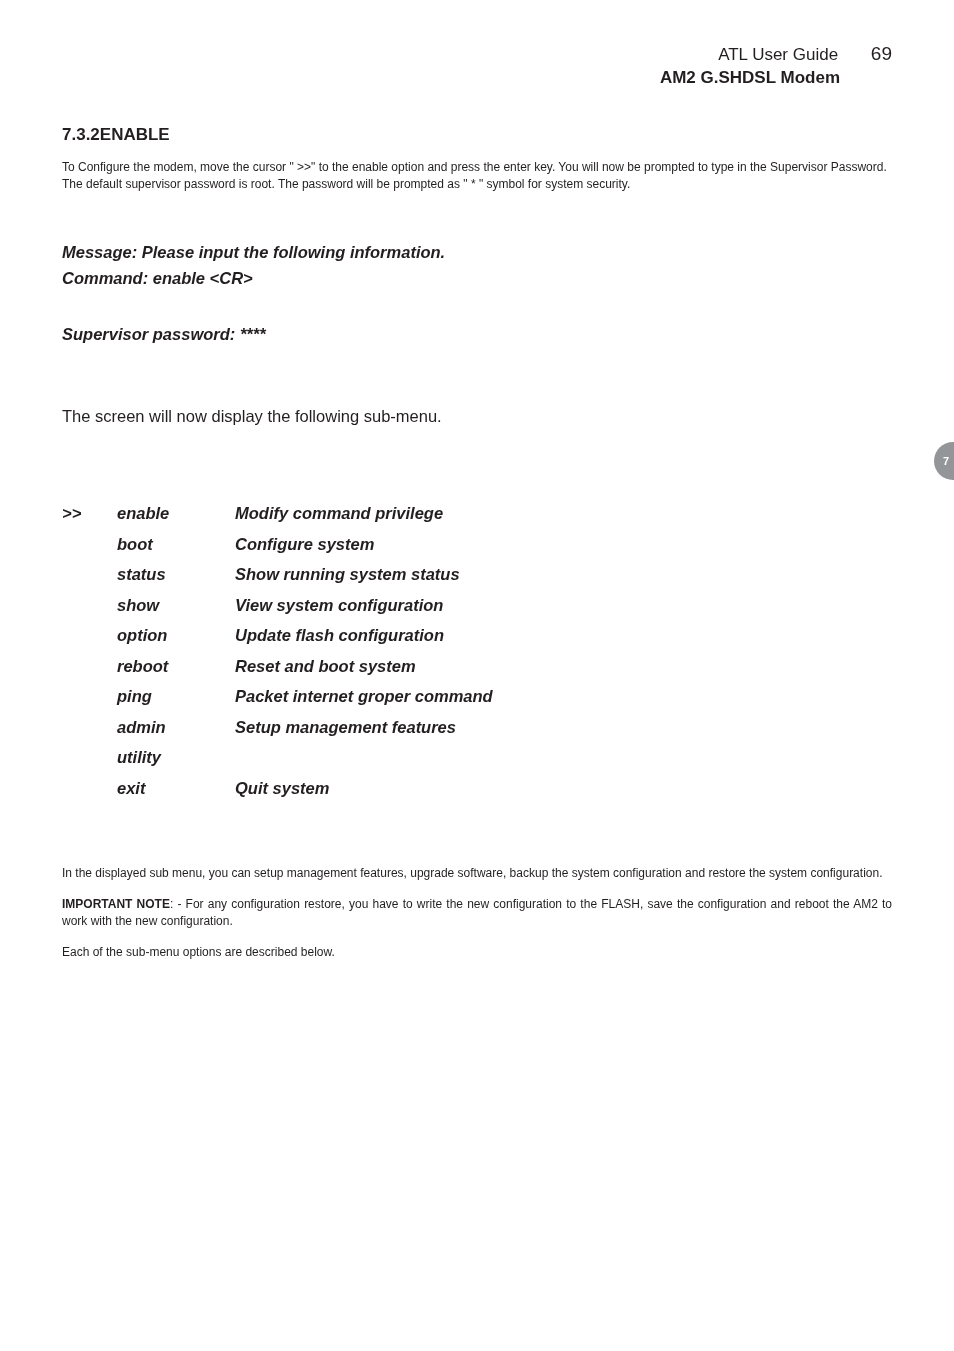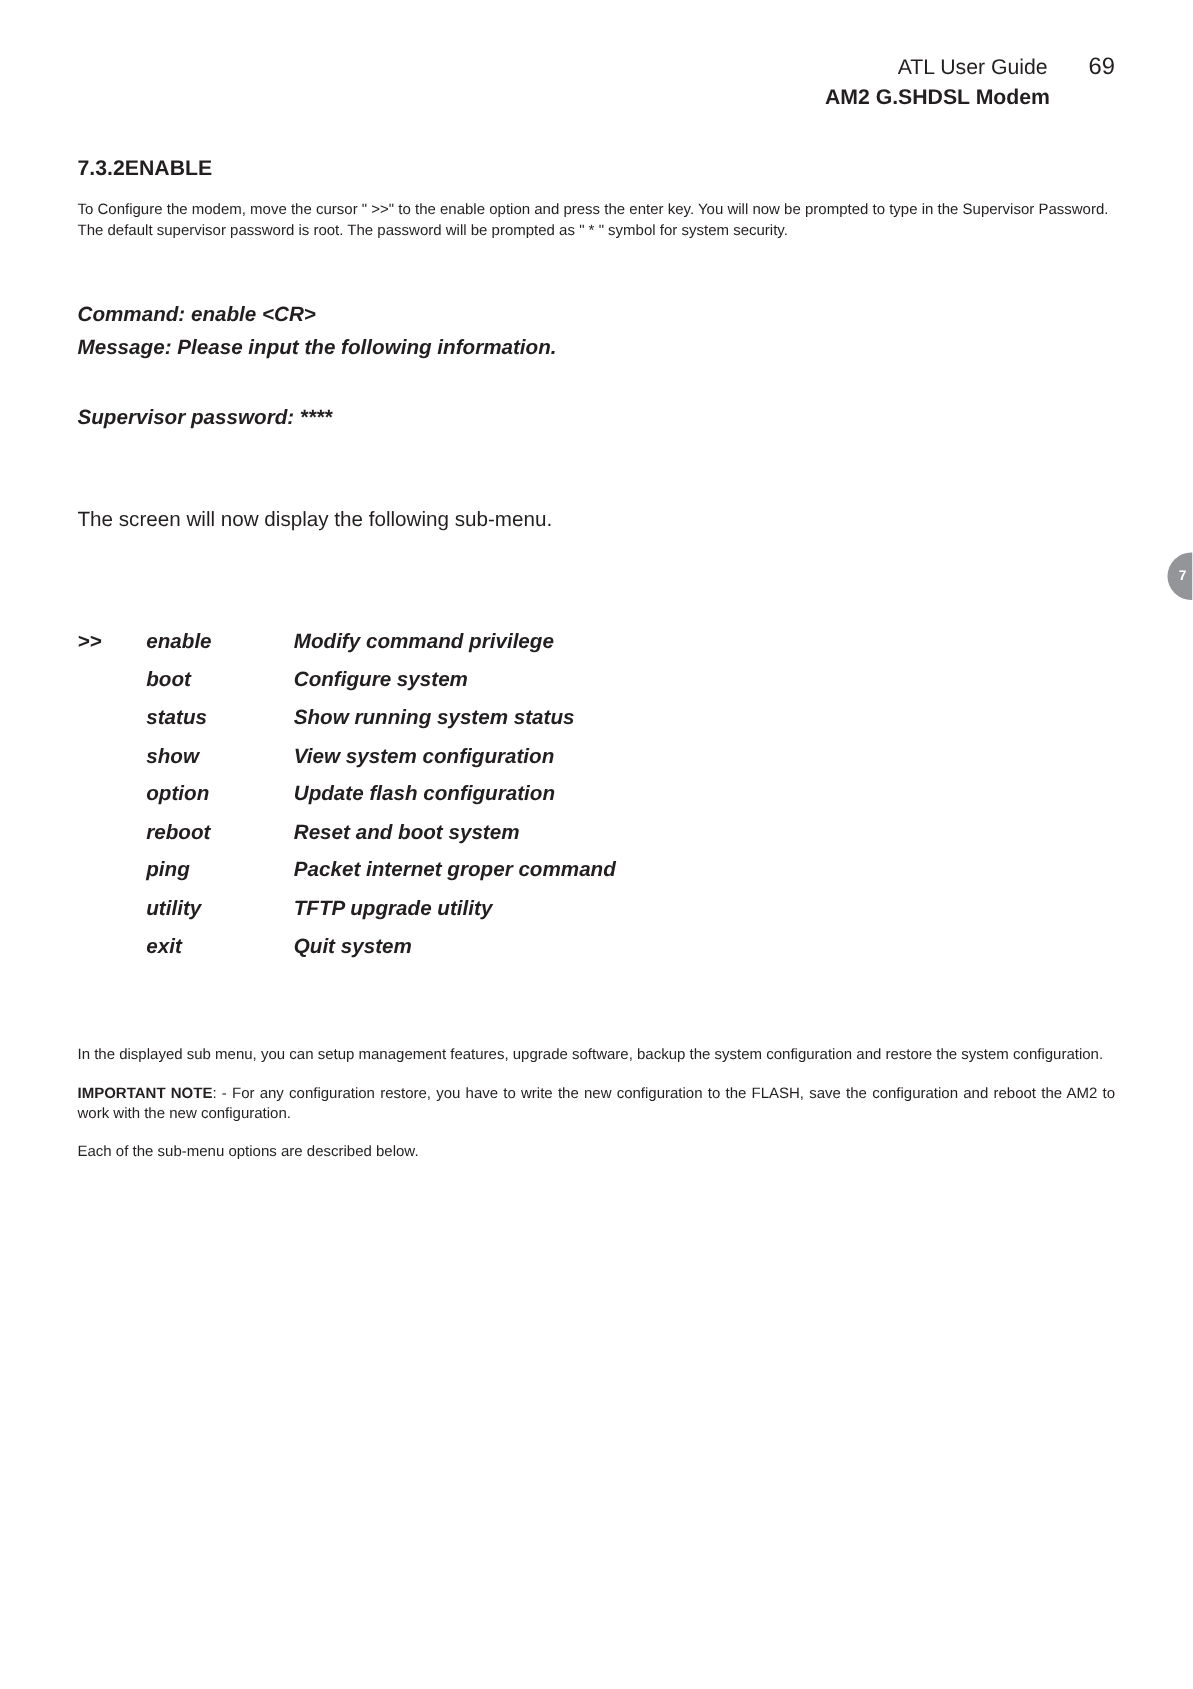--- a/index.html
+++ b/index.html
@@ -127,22 +127,22 @@
     <span class="model">AM2 G.SHDSL Modem</span>
   </div>
 
   <div class="section-heading">
     <span class="num">7.3.2</span><span>ENABLE</span>
   </div>
 
   <p class="para-block">To Configure the modem, move the cursor " &gt;&gt;" to the enable option and press the enter key. You will now be prompted to type in the Supervisor Password. The default supervisor password is root. The password will be prompted as " * " symbol for system security.</p>
 
   <div class="cmd-block">
+    <div>Message: Please input the following information.</div>
     <div>Command: enable &lt;CR&gt;</div>
-    <div>Message: Please input the following information.</div>
     <div class="cmd-gap"></div>
     <div>Supervisor password: ****</div>
   </div>
 
   <p class="submenu-intro">The screen will now display the following sub-menu.</p>
 
   <div class="menu-table">
     <div class="menu-row">
       <span class="cursor">&gt;&gt;</span>
       <span class="cmd">enable</span>
@@ -173,22 +173,26 @@
       <span class="cmd">reboot</span>
       <span class="desc">Reset and boot system</span>
     </div>
     <div class="menu-row">
       <span class="cursor"></span>
       <span class="cmd">ping</span>
       <span class="desc">Packet internet groper command</span>
     </div>
     <div class="menu-row">
       <span class="cursor"></span>
+      <span class="cmd">admin</span>
+      <span class="desc">Setup management features</span>
+    </div>
+    <div class="menu-row">
+      <span class="cursor"></span>
       <span class="cmd">utility</span>
-      <span class="desc">TFTP upgrade utility</span>
     </div>
     <div class="menu-row">
       <span class="cursor"></span>
       <span class="cmd">exit</span>
       <span class="desc">Quit system</span>
     </div>
   </div>
 
   <div class="after-block">
     <p class="justify">In the displayed sub menu, you can setup management features, upgrade software, backup the system configuration and restore the system configuration.</p>

